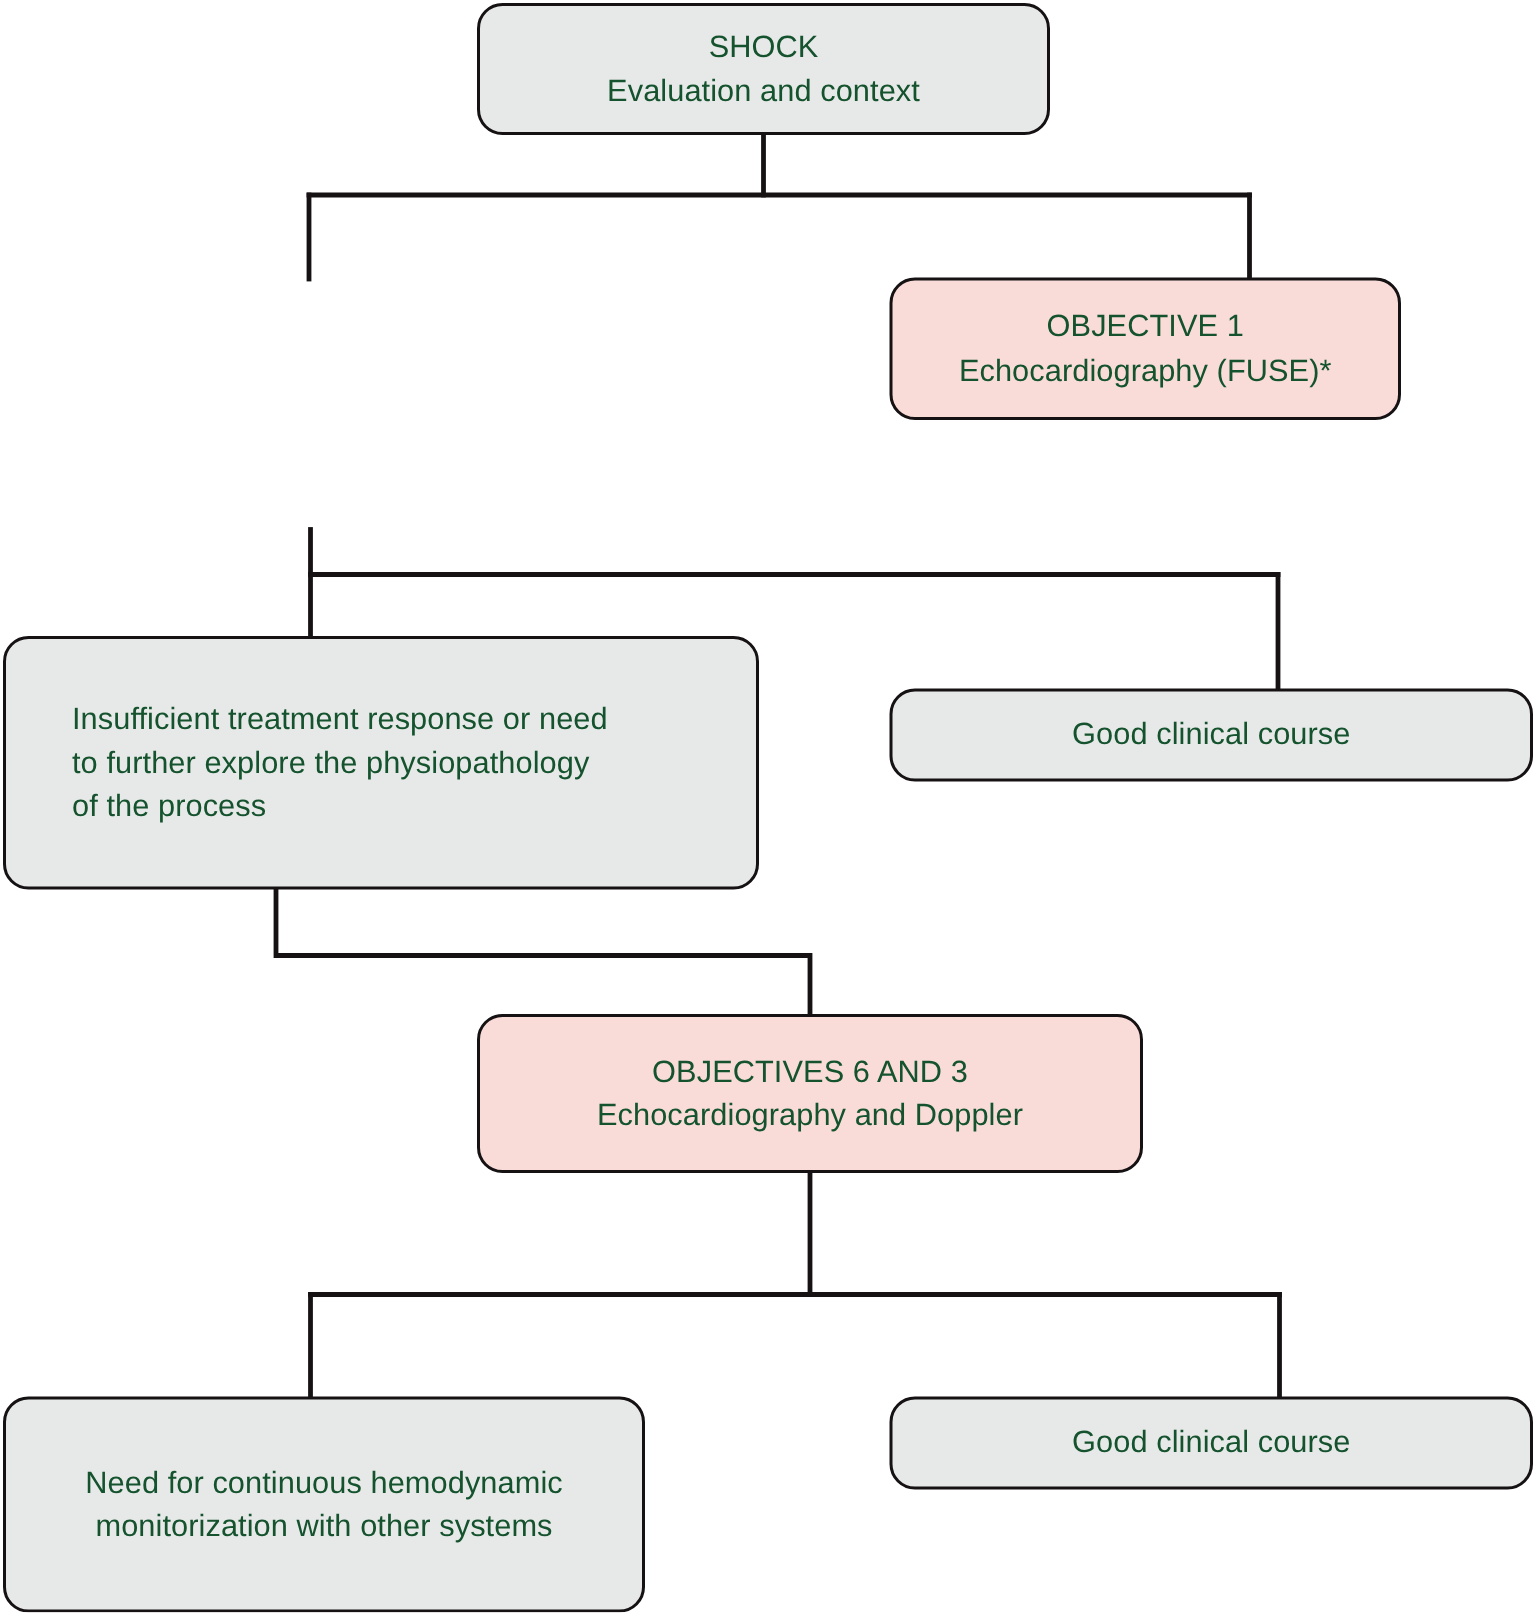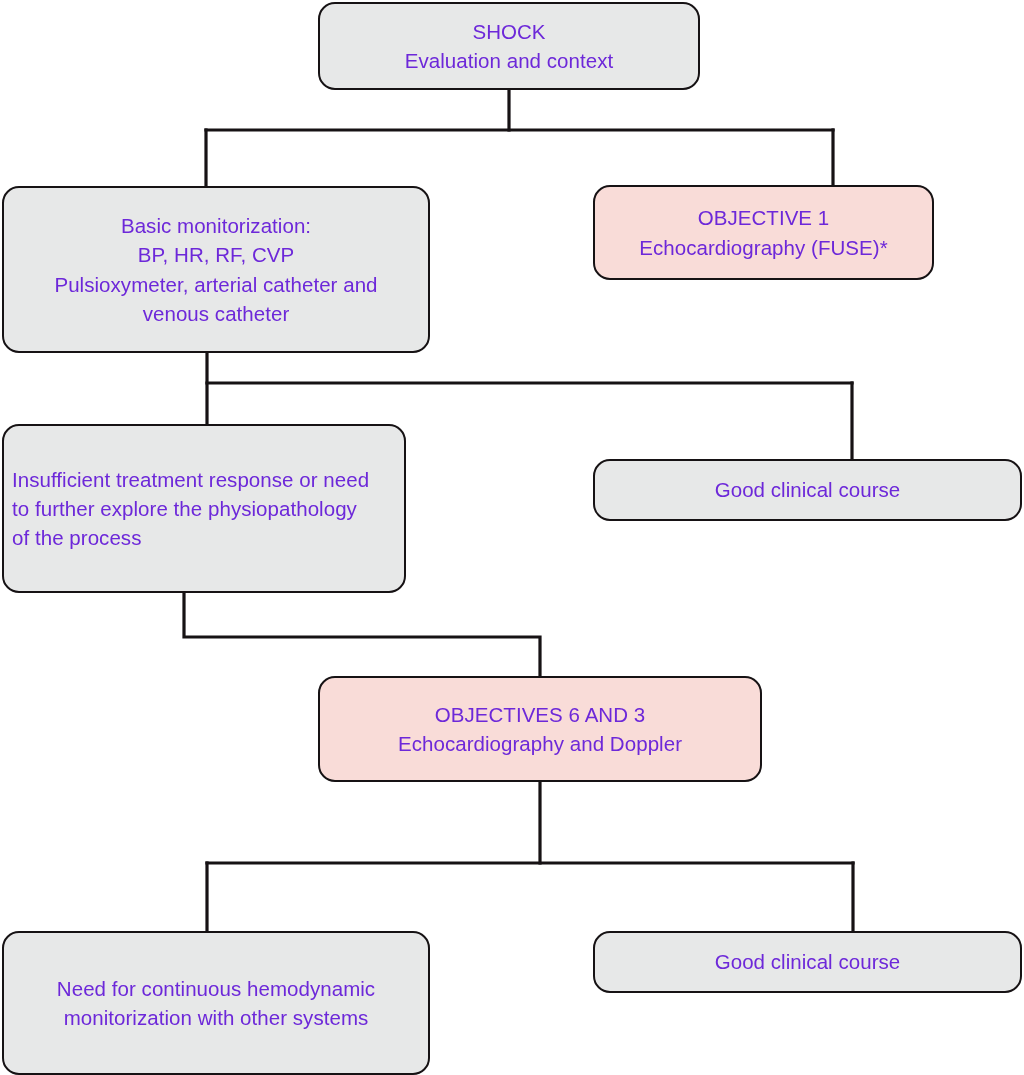--- a/index.html
+++ b/index.html
@@ -28,21 +28,21 @@
     pointer-events: none;
   }
   .node {
     position: absolute;
     box-sizing: border-box;
     border: 2.2px solid #161214;
     border-radius: 17px;
     display: flex;
     align-items: center;
     justify-content: center;
-    color: #6d28d9;
+    color: #14532d;
     font-size: 20.5px;
     line-height: 1.42;
     letter-spacing: 0.05px;
     z-index: 2;
   }
   .node .txt {
     width: 100%;
     padding: 0 6px;
     box-sizing: border-box;
     white-space: pre;
@@ -52,21 +52,21 @@
   .node.center .txt { text-align: center; }
   .node.left   .txt { text-align: left; padding-left: 8px; }
   .node.overflow .txt {
     white-space: pre;
     overflow: visible;
   }
   
   #node-shock            { left: 318px;  top: 2px;   width: 382px; height: 88px; }
   #node-basic-monitoring { left: 2px;    top: 186px; width: 428px; height: 167px; }
   #node-objective-1      { left: 593px;  top: 185px; width: 341px; height: 95px; }
-  #node-insufficient     { left: 2px;    top: 424px; width: 404px; height: 169px; }
+  #node-insufficient     { left: 2px;    top: 424px; width: 504px; height: 169px; padding-left: 36px; }
   #node-good-course-1    { left: 593px;  top: 459px; width: 429px; height: 62px; }
   #node-objectives-23    { left: 318px;  top: 676px; width: 444px; height: 106px; }
   #node-need-continuous  { left: 2px;    top: 931px; width: 428px; height: 144px; }
   #node-good-course-2    { left: 593px;  top: 931px; width: 429px; height: 62px; }
   .node.clipped-bottom   { border-bottom-left-radius: 17px; border-bottom-right-radius: 17px; }
 </style>
 </head>
 <body>
 
 <div id="flowchart">
@@ -90,26 +90,20 @@
       <path d="M 207 863 L 207 931"></path>
       <path d="M 853 863 L 853 931"></path>
     </g>
   </svg>
 
   <div class="node grey center" id="node-shock">
     <div class="txt">SHOCK
 Evaluation and context</div>
   </div>
 
-  <div class="node grey center" id="node-basic-monitoring">
-    <div class="txt">Basic monitorization:
-BP, HR, RF, CVP
-Pulsioxymeter, arterial catheter and
-venous catheter</div>
-  </div>
 
   <div class="node pink center" id="node-objective-1">
     <div class="txt">OBJECTIVE 1
 Echocardiography (FUSE)*</div>
   </div>
 
   <div class="node grey left overflow" id="node-insufficient">
     <div class="txt">Insufficient treatment response or need
 to further explore the physiopathology
 of the process</div>

